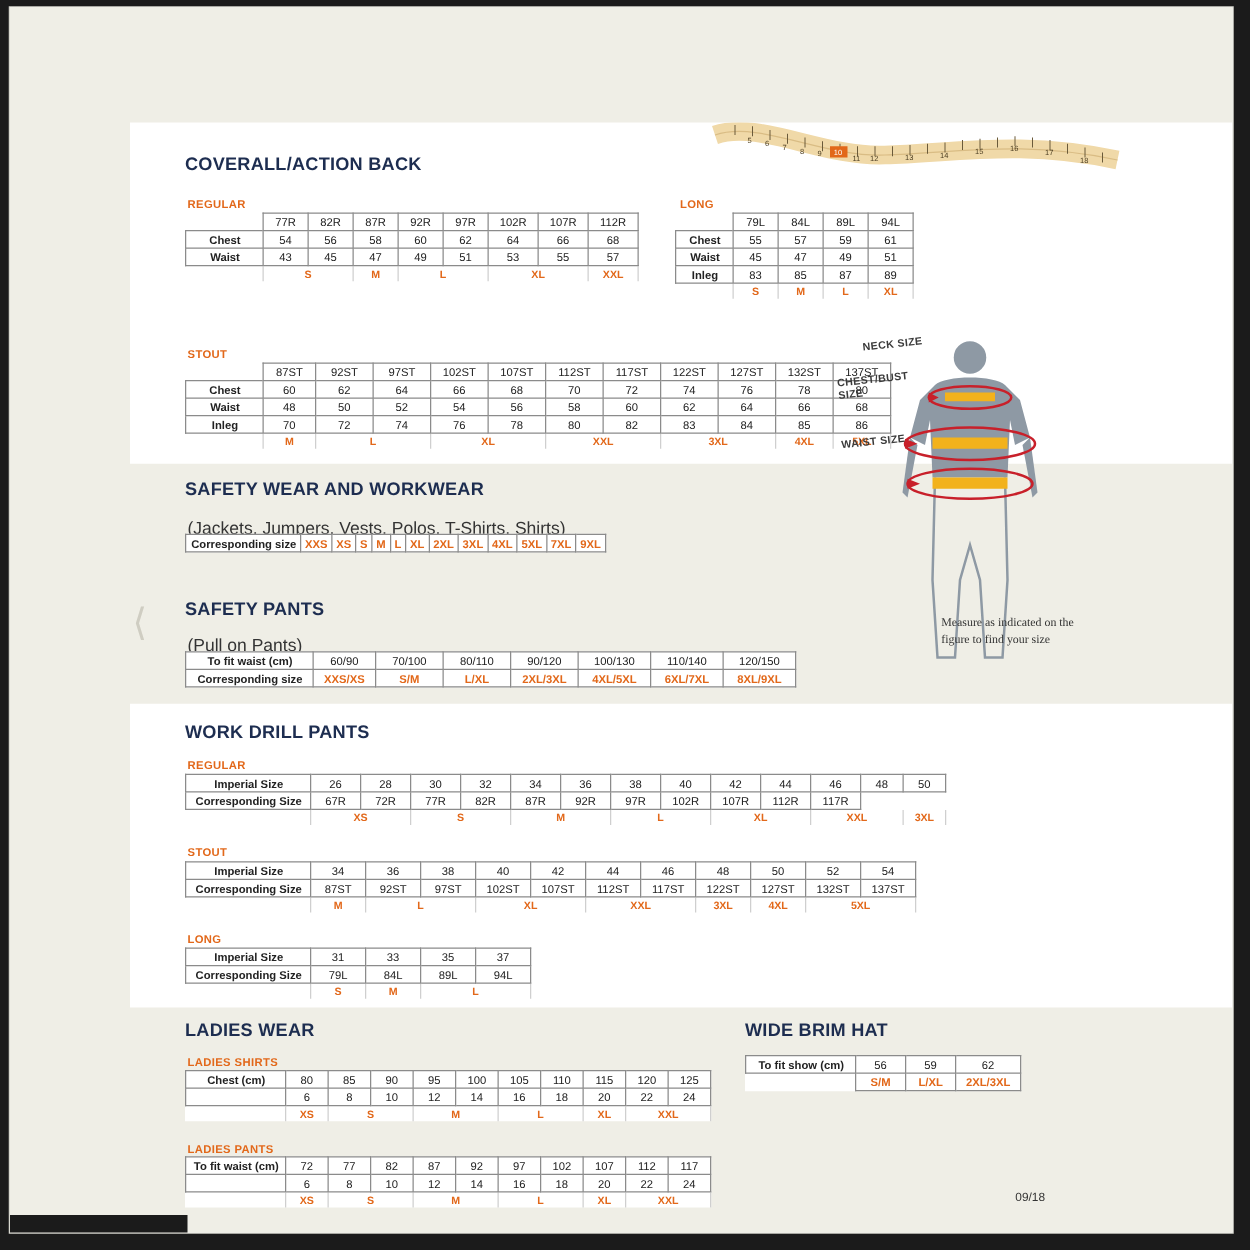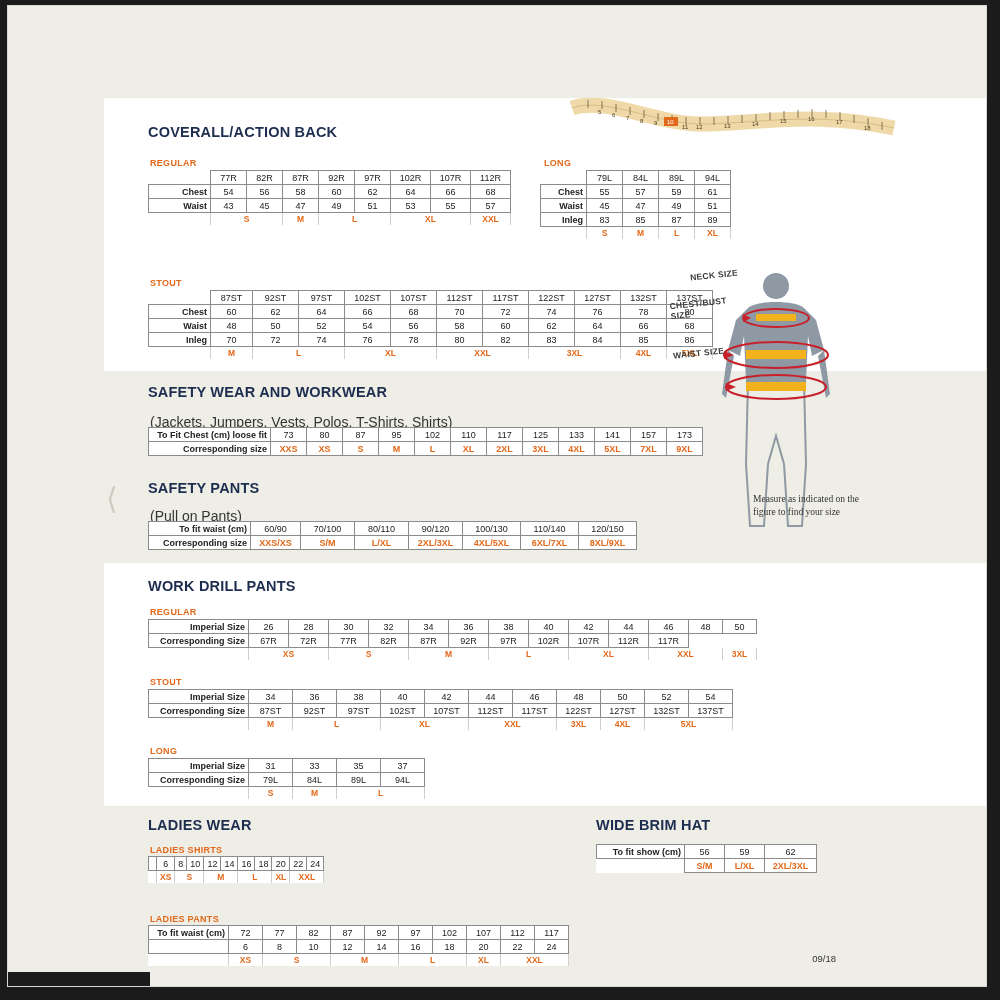--- a/index.html
+++ b/index.html
@@ -64,21 +64,21 @@
     background:#fff;
   }
   table.sz td {
     border:1px solid #8b8b8b;
     padding:1px 3px;
     text-align:center;
     height:14px;
     white-space:nowrap;
   }
   table.sz td.rh {
-    text-align:right;
+    text-align:center;
     font-weight:bold;
     padding-left:4px;
   }
   table.sz td.blank { border:none; background:transparent; }
   table.sz tr.sizerow td {
     border:none;
     color:#e2681a;
     font-weight:bold;
     font-size:8.5px;
     height:12px;
@@ -334,35 +334,20 @@
       <td class="seg">4XL</td>
       <td class="seg" colspan="2">5XL</td>
     </tr>
   </tbody>
     </table>
 
   <div class="sect-title" style="left:140px; top:378px;">SAFETY WEAR AND WORKWEAR</div>
   <div class="note" style="left:142px; top:408px;">(Jackets, Jumpers, Vests, Polos, T-Shirts, Shirts)</div>
   <table class="sz" style="left:140px; top:421px;">
     <tbody>
-        <tr>
-      <td class="rh" style="width:122px;">To Fit Chest (cm) loose fit</td>
-      <td style="width:36px;">73</td>
-      <td style="width:36px;">80</td>
-      <td style="width:36px;">87</td>
-      <td style="width:36px;">95</td>
-      <td style="width:36px;">102</td>
-      <td style="width:36px;">110</td>
-      <td style="width:36px;">117</td>
-      <td style="width:36px;">125</td>
-      <td style="width:36px;">133</td>
-      <td style="width:36px;">141</td>
-      <td style="width:36px;">157</td>
-      <td style="width:36px;">173</td>
-    </tr>
     <tr>
       <td class="rh">Corresponding size</td>
       <td style="color:#e2681a;font-weight:bold;">XXS</td>
       <td style="color:#e2681a;font-weight:bold;">XS</td>
       <td style="color:#e2681a;font-weight:bold;">S</td>
       <td style="color:#e2681a;font-weight:bold;">M</td>
       <td style="color:#e2681a;font-weight:bold;">L</td>
       <td style="color:#e2681a;font-weight:bold;">XL</td>
       <td style="color:#e2681a;font-weight:bold;">2XL</td>
       <td style="color:#e2681a;font-weight:bold;">3XL</td>
@@ -558,20 +543,33 @@
       <td class="seg" colspan="2">L</td>
     </tr>
   </tbody>
     </table>
 
   <div class="sect-title" style="left:140px; top:811px;">LADIES WEAR</div>
 
   <div class="grp-label" style="left:142px; top:839px;">LADIES SHIRTS</div>
   <table class="sz" style="left:140px; top:850px;">
     <tbody>
+        <tr>
+      <td class="rh" style="width:80px;">Chest (cm)</td>
+      <td style="width:34px;">80</td>
+      <td style="width:34px;">85</td>
+      <td style="width:34px;">90</td>
+      <td style="width:34px;">95</td>
+      <td style="width:34px;">100</td>
+      <td style="width:34px;">105</td>
+      <td style="width:34px;">110</td>
+      <td style="width:34px;">115</td>
+      <td style="width:34px;">120</td>
+      <td style="width:34px;">125</td>
+    </tr>
     <tr>
       <td class="rh"></td>
       <td>6</td>
       <td>8</td>
       <td>10</td>
       <td>12</td>
       <td>14</td>
       <td>16</td>
       <td>18</td>
       <td>20</td>

